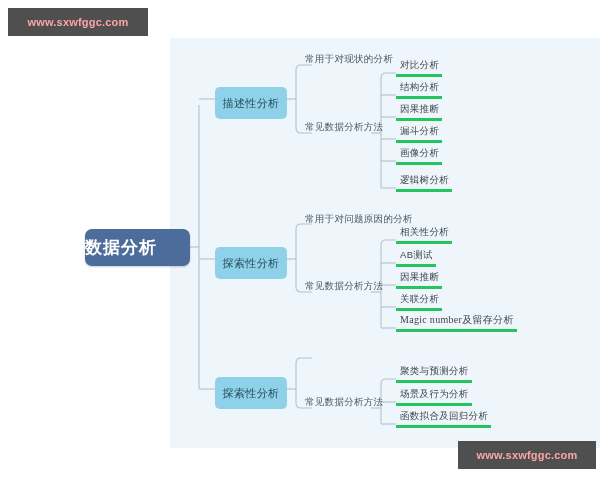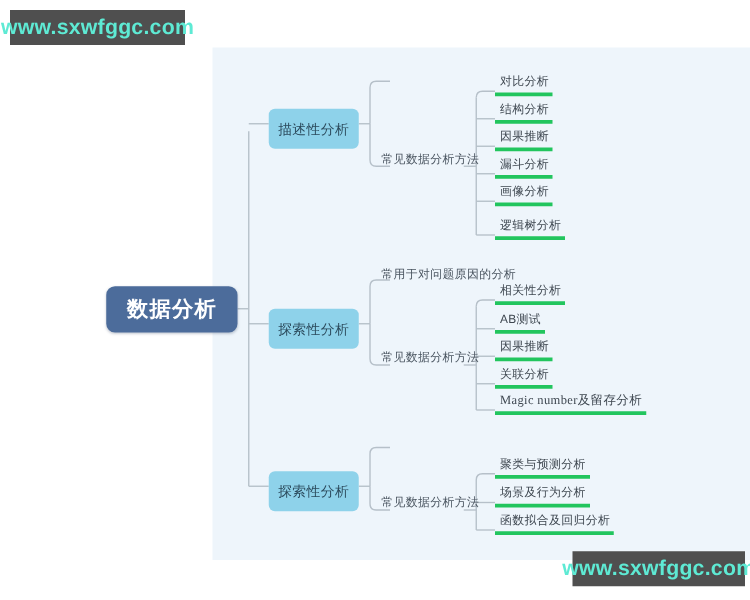--- a/index.html
+++ b/index.html
@@ -21,21 +21,21 @@
   #wires{position:absolute;left:0;top:0;width:600px;height:480px;}
 
   
   .node{position:absolute;box-sizing:border-box;white-space:nowrap;}
 
   .root{
     left:85px;top:229px;width:105px;height:37px;
     background:#4c6c9b;border-radius:7px;
     color:#ffffff;font-size:17px;font-weight:bold;
     letter-spacing:1px;
-    display:flex;align-items:center;justify-content:center;
+    display:flex;align-items:center;
     box-shadow:0 1px 2px rgba(40,60,90,.25);
   }
 
   .branch{
     width:72px;height:32px;
     background:#8ed2ea;border-radius:5px;
     color:#2b4a5c;font-size:11px;
     display:flex;align-items:center;justify-content:center;
     letter-spacing:.4px;
   }
@@ -52,21 +52,21 @@
     color:#3e4750;font-size:9.5px;letter-spacing:.3px;
     height:17px;display:flex;align-items:flex-end;
     padding:0 3px 2px 4px;
     border-bottom:3px solid #22c55e;
   }
   .leaf.latin{font-family:"Liberation Serif","DejaVu Serif",serif;font-size:10px;}
 
   
   .wm{
     position:absolute;background:#4f4f4f;
-    color:#5eead4;font-size:17px;font-weight:bold;
+    color:#fca5a5;font-size:11px;font-weight:bold;
     display:flex;align-items:center;justify-content:center;
     letter-spacing:.2px;
   }
   #wm-top{left:8px;top:8px;width:140px;height:28px;}
   #wm-bottom{left:458px;top:441px;width:138px;height:28px;}
 </style>
 </head>
 <body>
 
 <div id="stage">
@@ -120,20 +120,21 @@
     </g>
   </svg>
 
   <div class="node root">
     <span>数据分析</span>
   </div>
 
   <div class="node branch b1">
     <span>描述性分析</span>
   </div>
+  <div class="node sublabel" style="left:305px;top:52px;">常用于对现状的分析</div>
   <div class="node sublabel" style="left:305px;top:120px;">常见数据分析方法</div>
 
   <div class="node leaf" style="left:396px;top:60px;">对比分析</div>
   <div class="node leaf" style="left:396px;top:82px;">结构分析</div>
   <div class="node leaf" style="left:396px;top:104px;">因果推断</div>
   <div class="node leaf" style="left:396px;top:126px;">漏斗分析</div>
   <div class="node leaf" style="left:396px;top:148px;">画像分析</div>
   <div class="node leaf" style="left:396px;top:175px;">逻辑树分析</div>
 
   <div class="node branch b2">

